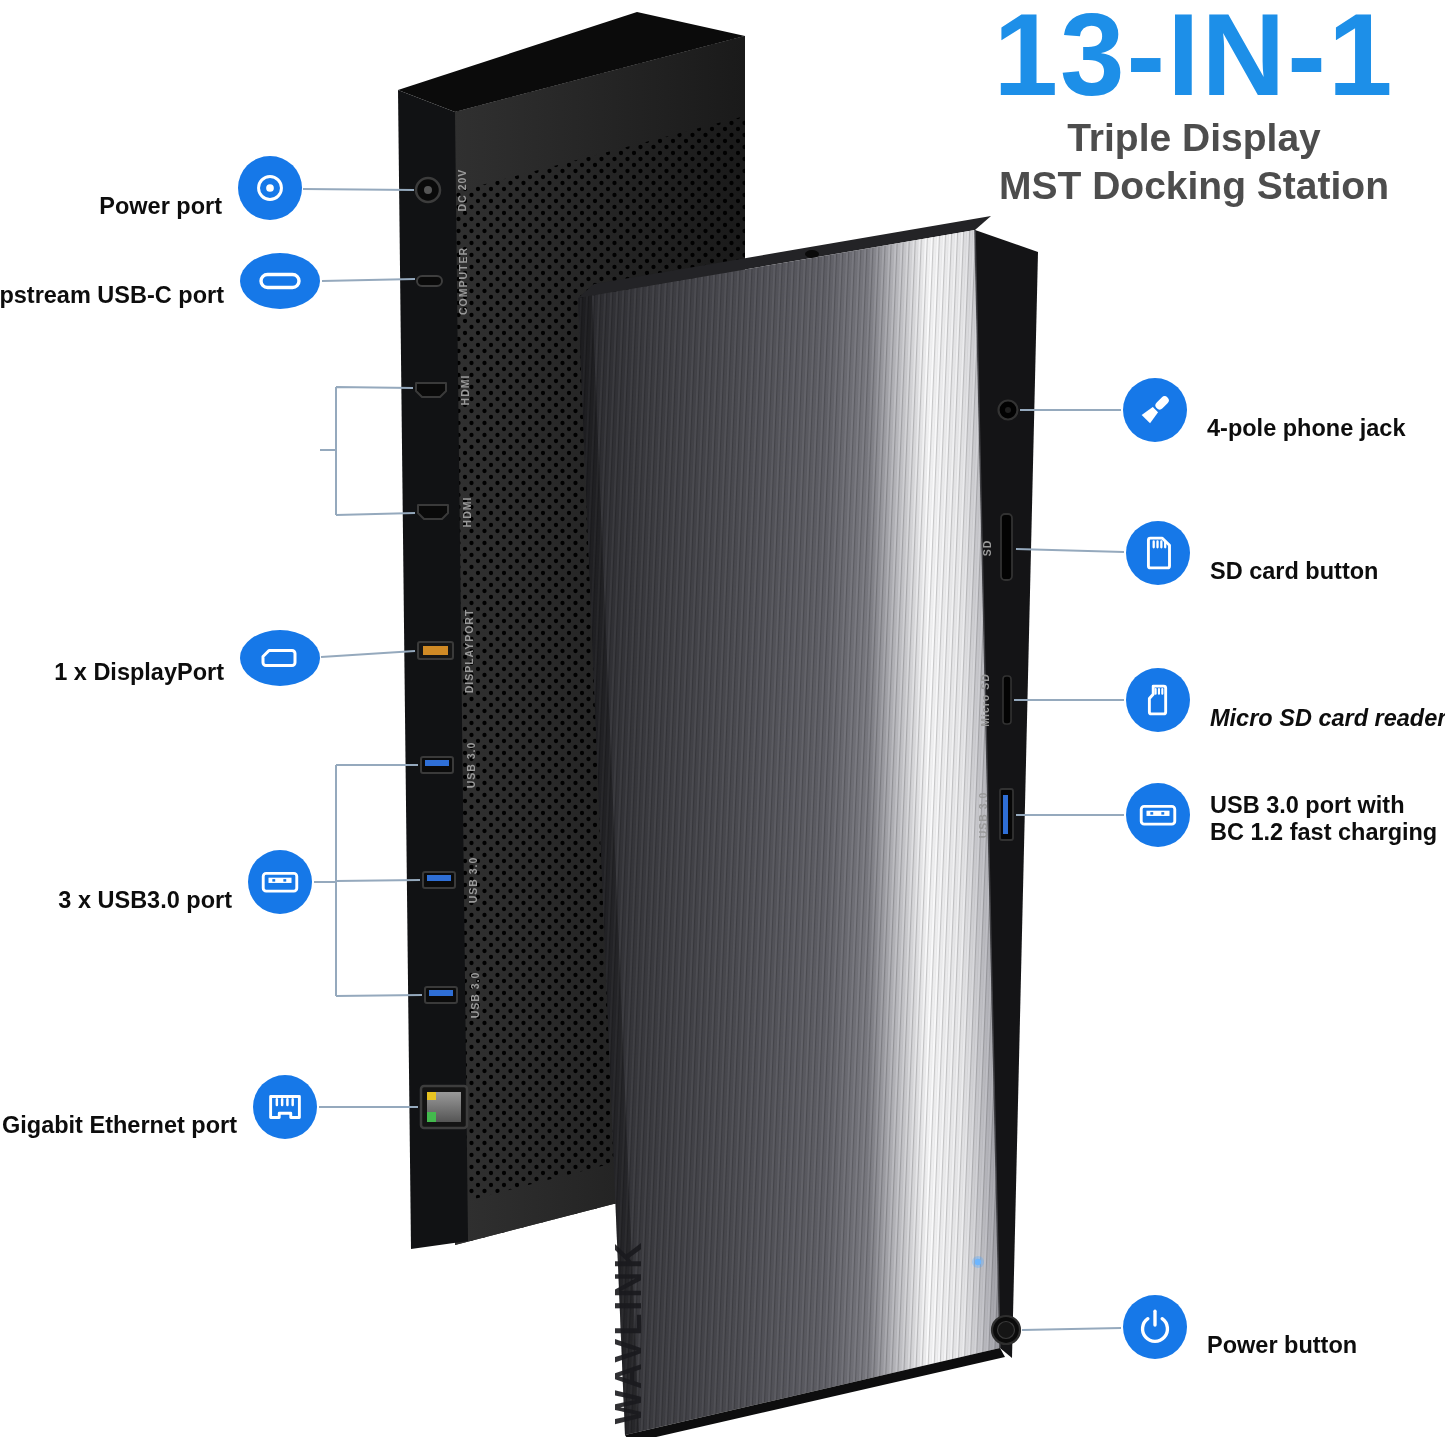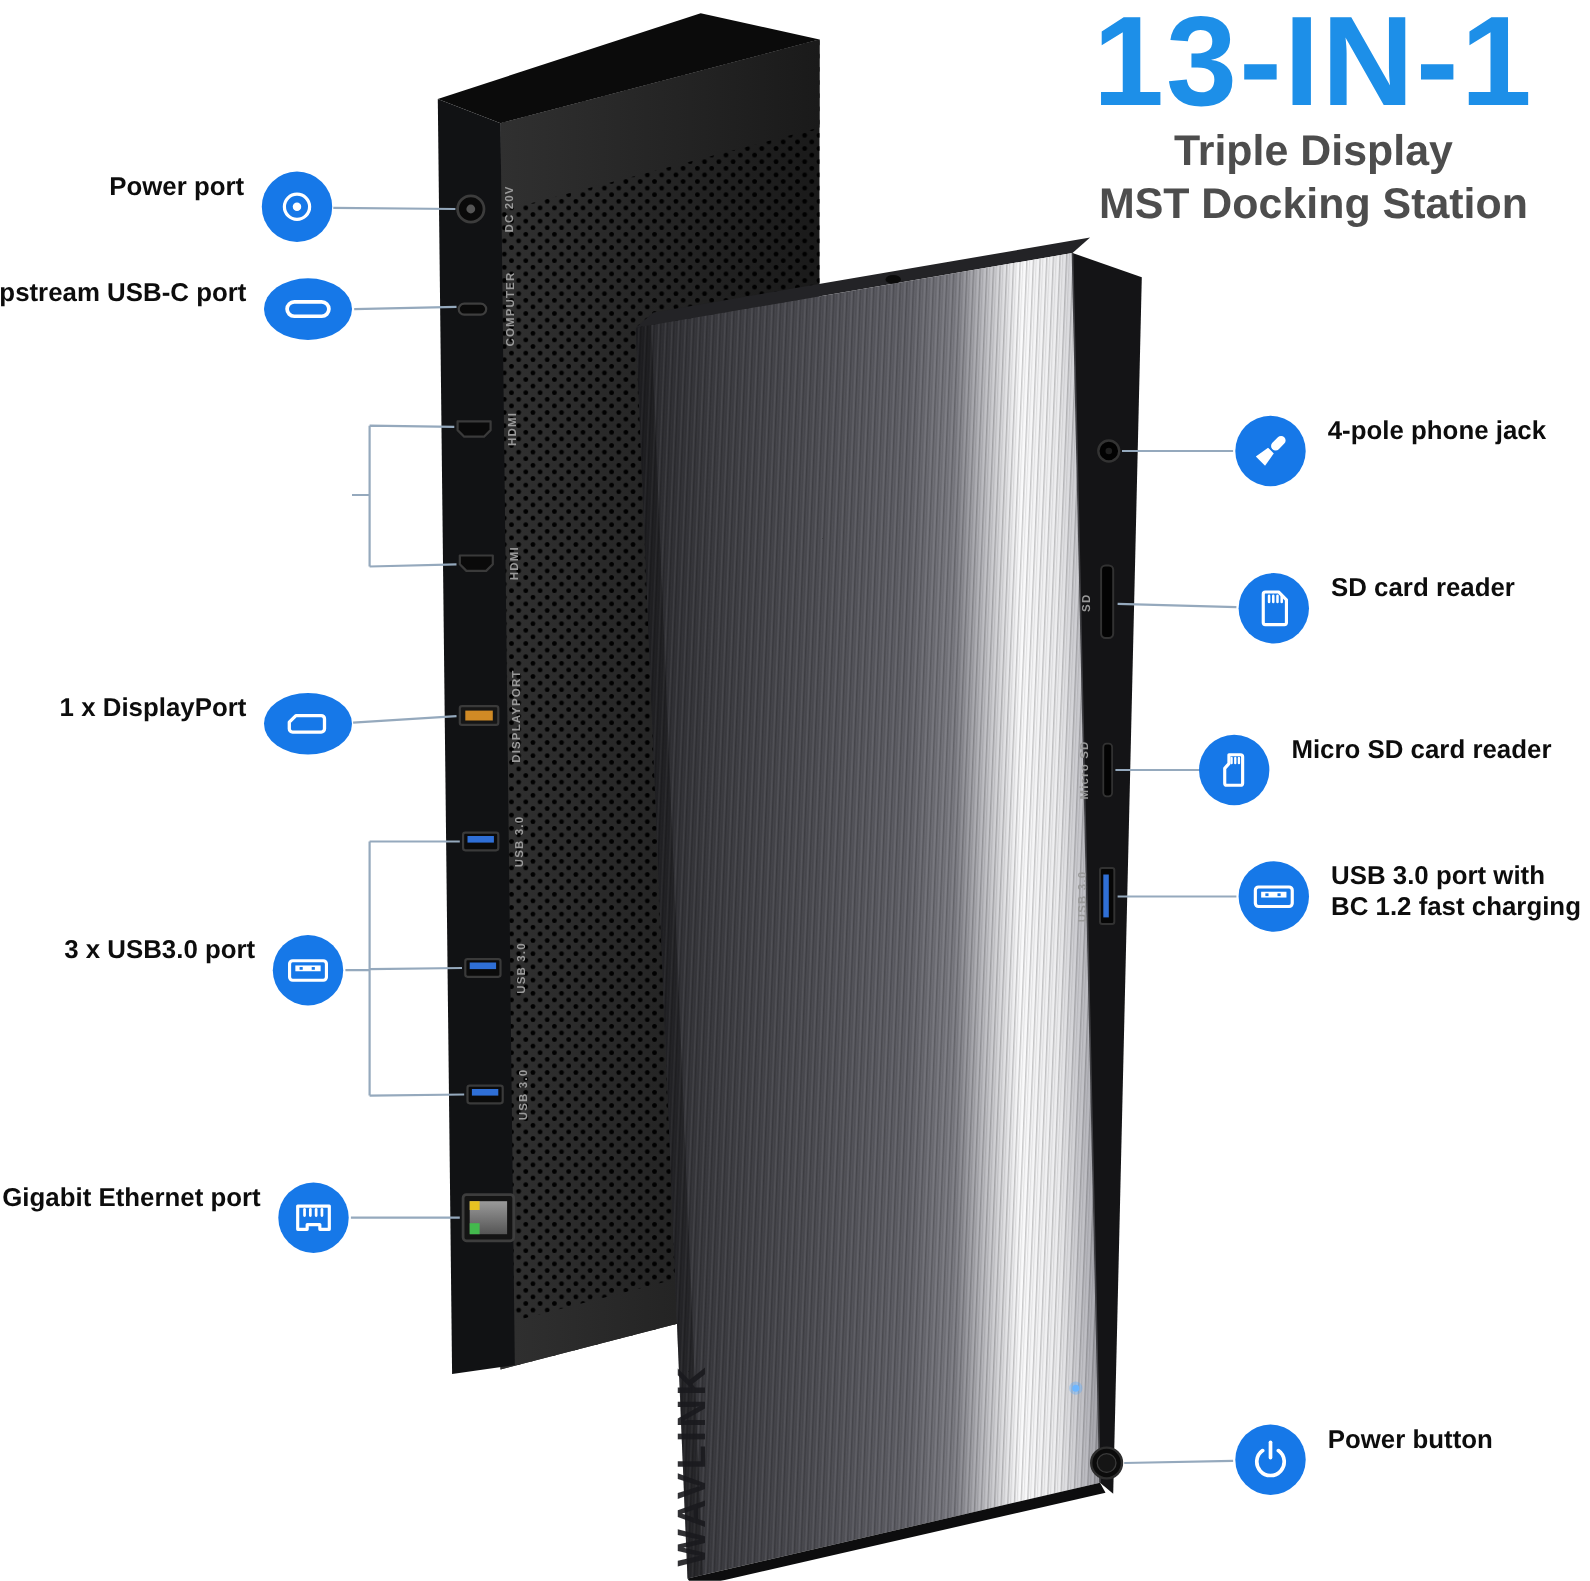--- a/index.html
+++ b/index.html
@@ -4,21 +4,21 @@
 <style>
   html,body{margin:0;padding:0;}
   body{
     width:1445px;height:1437px;background:#ffffff;overflow:hidden;
     font-family:"Liberation Sans",sans-serif;position:relative;
   }
   .stage{position:relative;width:1445px;height:1437px;}
   .scene-svg{position:absolute;left:0;top:0;z-index:1;}
 
   
-  .callout{position:absolute;display:flex;align-items:flex-start;gap:16px;z-index:3;}
+  .callout{position:absolute;display:flex;align-items:flex-end;gap:16px;z-index:3;}
   .callout-label{font-weight:bold;font-size:23.5px;color:#0d0d0d;white-space:nowrap;letter-spacing:0;}
   .callout.right{gap:20px;}
   .stacked span{display:block;line-height:1.18;}
   .badge{background:#1678e8;display:flex;align-items:center;justify-content:center;flex:0 0 auto;}
   .badge.circle{width:64px;height:64px;border-radius:50%;}
   .badge.pill{width:80px;height:56px;border-radius:50%;}
 
   
   .title-block{position:absolute;top:-4px;right:12px;width:478px;text-align:center;z-index:3;}
   .title-main{font-size:116px;font-weight:bold;color:#1d8fe8;letter-spacing:2px;line-height:1.02;}
@@ -258,24 +258,24 @@
     <span class="callout-label">4-pole phone jack</span>
   </div>
 
   <div class="callout right" style="top:521px;left:1126px;">
     <span class="badge circle">
       <svg width="46" height="46" viewBox="0 0 48 48">
         <path d="M16,8.5 h12.5 l7.5,7.5 v21.5 a2,2 0 0 1 -2,2 h-18 a2,2 0 0 1 -2,-2 v-27 a2,2 0 0 1 2,-2 z" fill="none" stroke="#fff" stroke-width="3" stroke-linejoin="round"></path>
         <path d="M19.5,12 v6 M23.5,12 v6 M27.5,12 v6 M31.5,12 v6" stroke="#fff" stroke-width="2.4" stroke-linecap="round"></path>
       </svg>
     </span>
-    <span class="callout-label">SD card reader</span>
-  </div>
-
-  <div class="callout right" style="top:668px;left:1090px;">
+    <span class="callout-label">SD card button</span>
+  </div>
+
+  <div class="callout right" style="top:668px;left:1126px;font-style:italic;">
     <span class="badge circle">
       <svg width="46" height="46" viewBox="0 0 48 48">
         <path d="M19,9.5 h11 a2,2 0 0 1 2,2 v25 a2,2 0 0 1 -2,2 h-13 a2,2 0 0 1 -2,-2 v-14 l4,-4.5 v-8.5 z" fill="none" stroke="#fff" stroke-width="3" stroke-linejoin="round"></path>
         <path d="M21.5,12.5 v5 M25,12.5 v5 M28.5,12.5 v5" stroke="#fff" stroke-width="2.2" stroke-linecap="round"></path>
       </svg>
     </span>
     <span class="callout-label">Micro SD card reader</span>
   </div>
 
   <div class="callout right" style="top:783px;left:1126px;">

